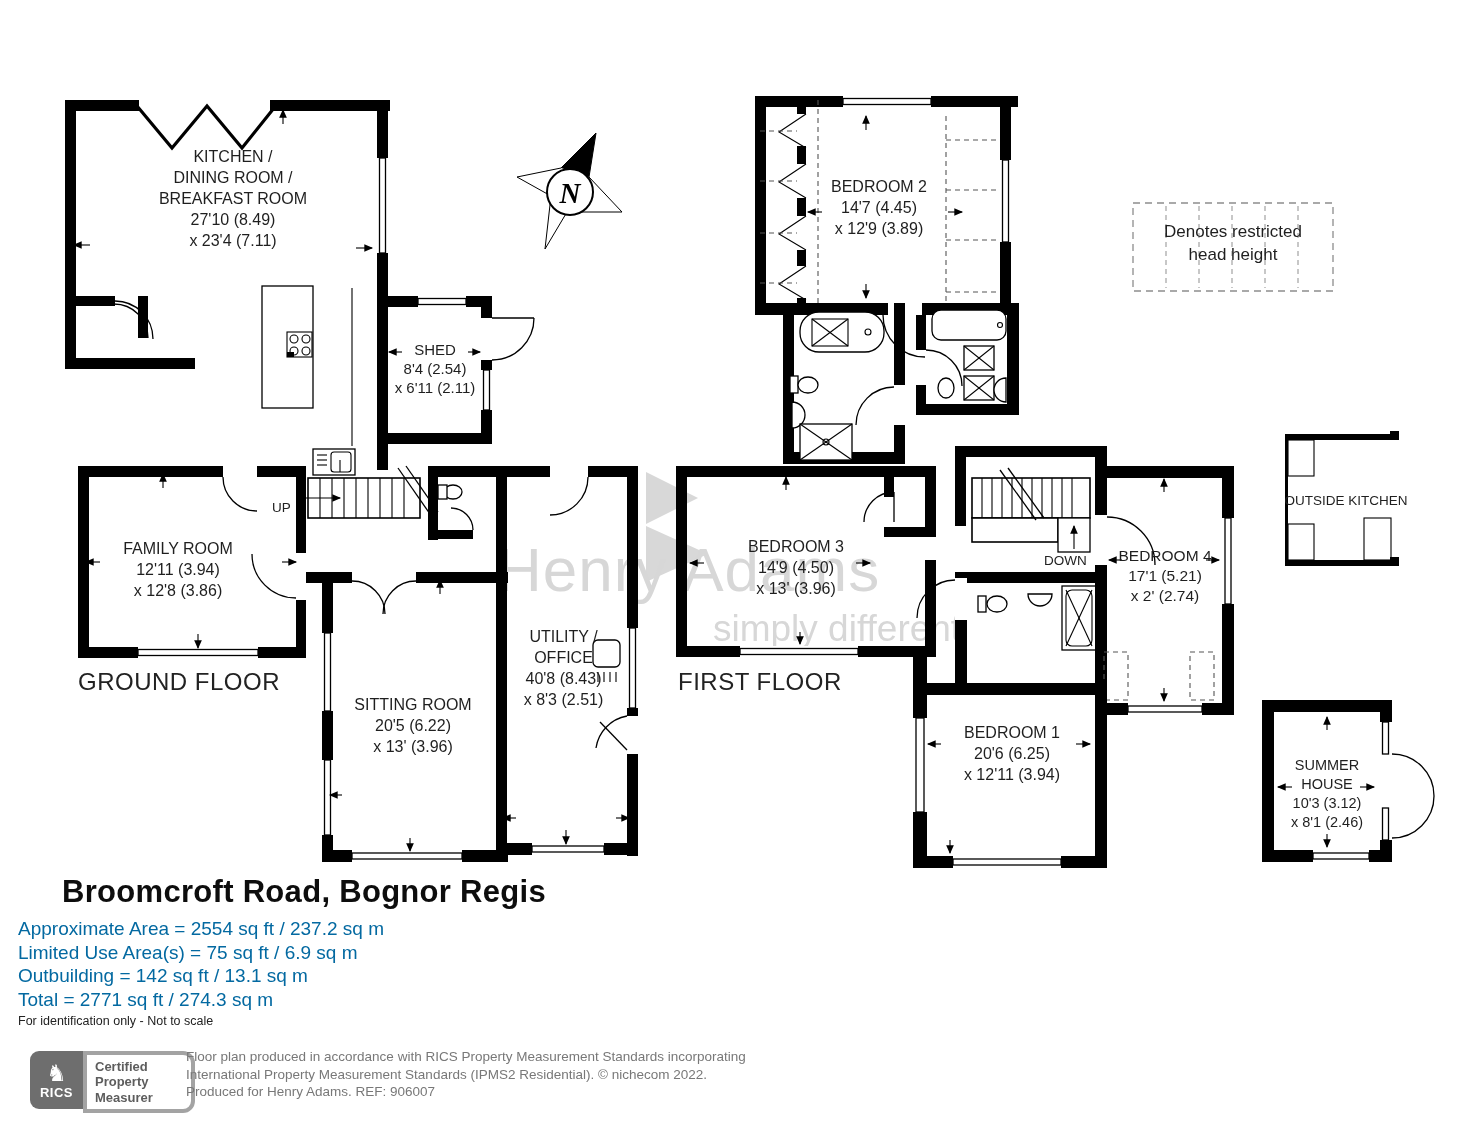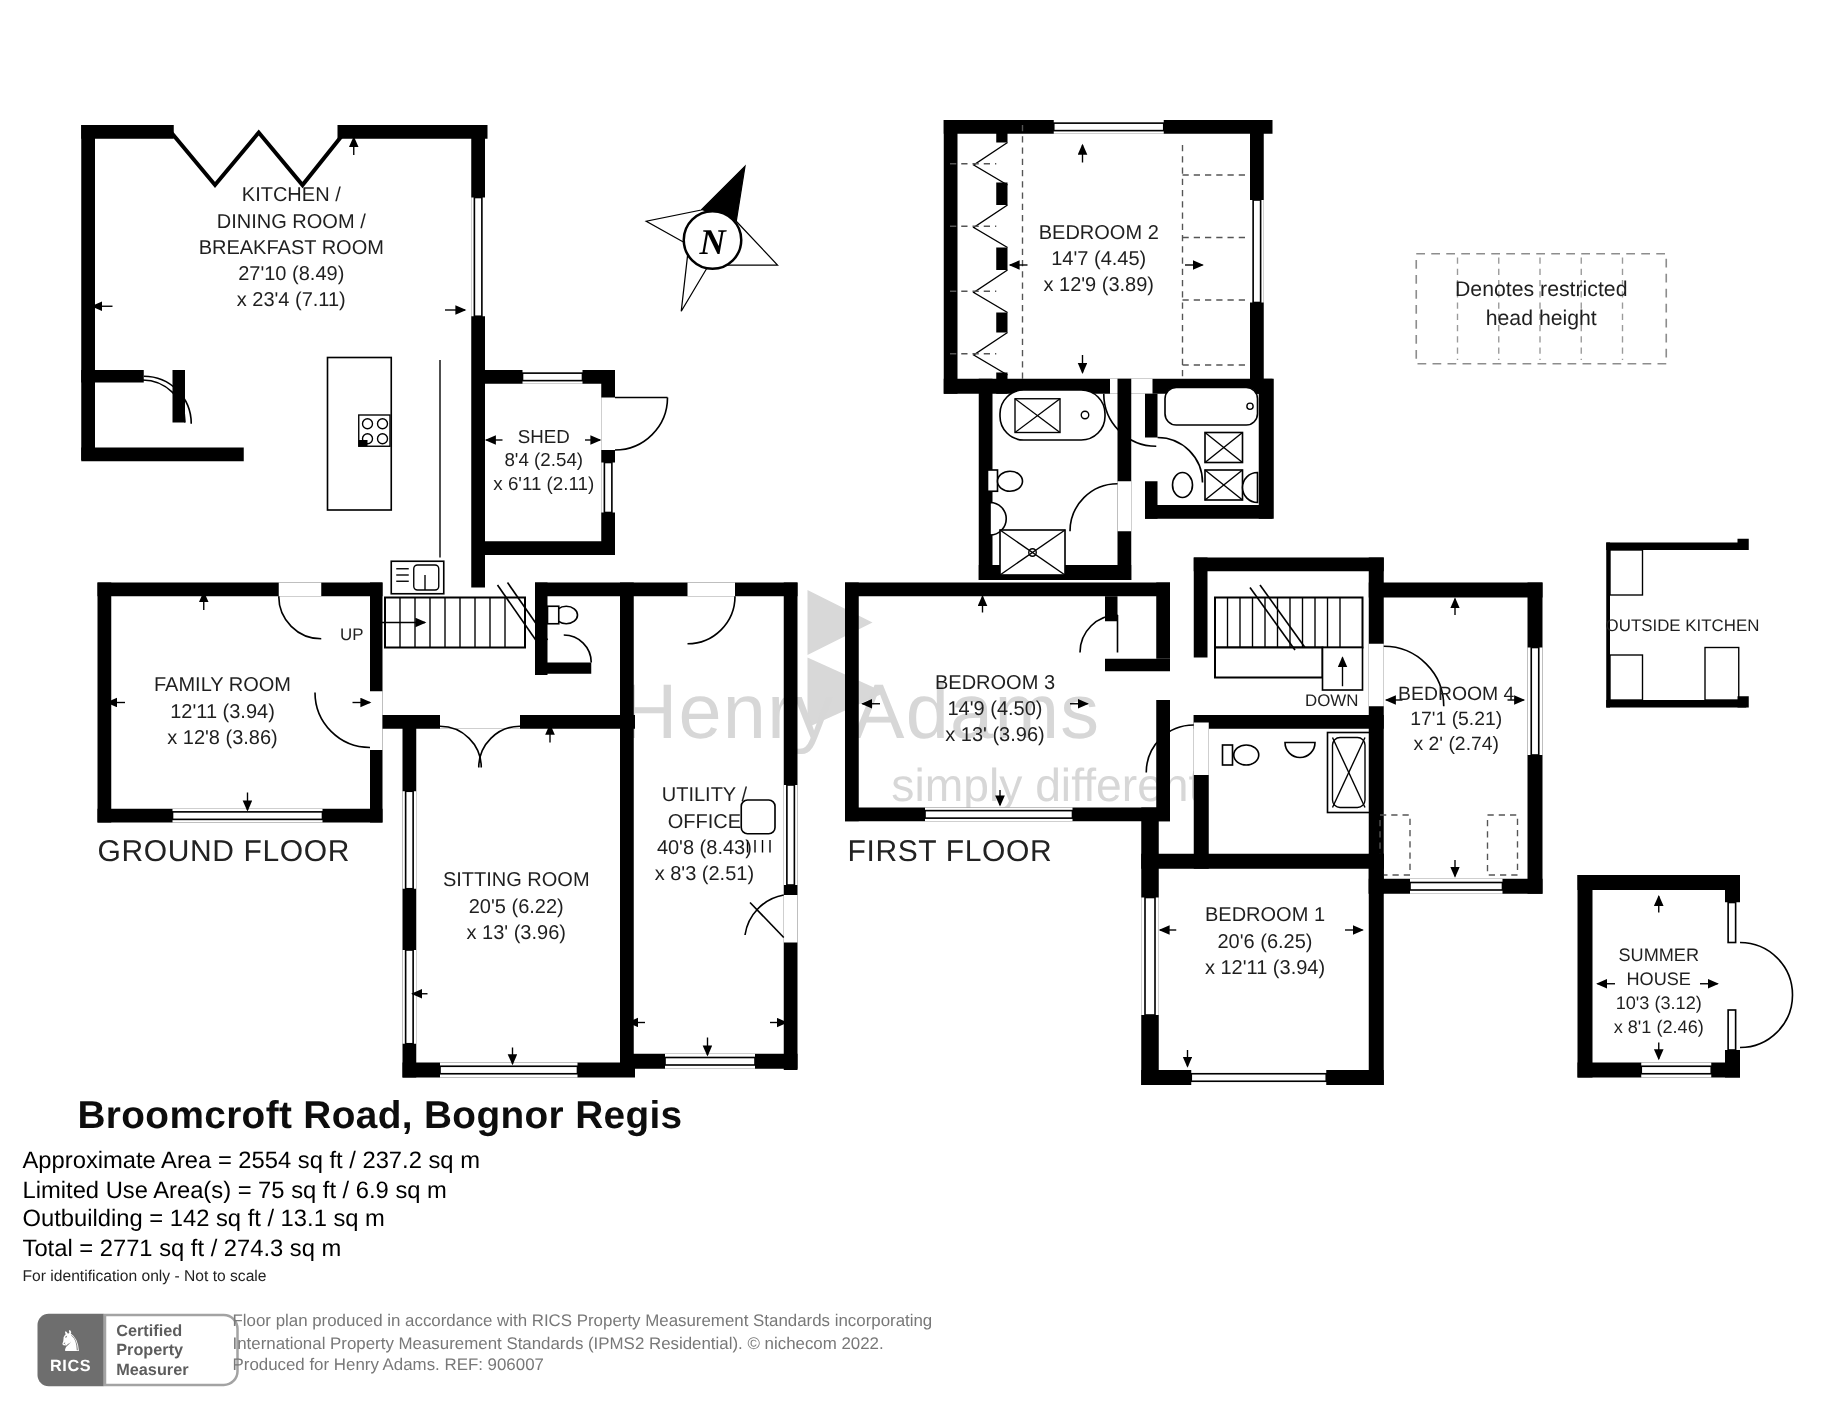--- a/index.html
+++ b/index.html
@@ -16,28 +16,28 @@
   .ldash{fill:none;stroke:#8d8d8d;stroke-width:1.3px;stroke-dasharray:7 5;}
   .lbl{position:absolute;text-align:center;font-size:16px;line-height:21px;color:#1f1f1f;}
   .lbl span{display:block;}
   .lbl.small{font-size:15px;line-height:19px;}
   .floor-name{position:absolute;font-size:24px;color:#222;letter-spacing:0.5px;}
   .tiny{position:absolute;font-size:13.5px;color:#222;margin-top:10px;}
   .wm-name{position:absolute;left:497px;top:534px;font-size:62px;color:#d7d7d7;letter-spacing:1px;white-space:nowrap;}
   .wm-tag{position:absolute;left:713px;top:608px;font-size:37px;color:#d7d7d7;white-space:nowrap;}
   .tri{position:absolute;width:0;height:0;border-top:26px solid transparent;border-bottom:26px solid transparent;}
   #title{position:absolute;left:62px;top:874px;font-size:31px;font-weight:bold;color:#0d0d0d;letter-spacing:0.3px;text-align:right;}
-  #areas{position:absolute;left:18px;top:917px;font-size:19px;line-height:23.5px;color:#000000;}
+  #areas{position:absolute;left:18px;top:917px;font-size:19px;line-height:23.5px;color:#0369a1;}
   #areas span{display:block;}
   #disclaimer{position:absolute;left:18px;top:1014px;font-size:12.5px;color:#222;}
   #rics-box{position:absolute;left:30px;top:1051px;width:53px;height:58px;background:#6e6e6e;
             border-radius:9px 0 0 9px;display:flex;flex-direction:column;align-items:center;justify-content:center;color:#fff;}
   #rics-box .glyph{font-size:23px;line-height:24px;}
   #rics-box .name{font-size:13px;font-weight:bold;letter-spacing:0.5px;}
-  #cpm-box{position:absolute;left:83px;top:1051px;width:96px;height:54px;border:2px solid #a3a3a3;
+  #cpm-box{position:absolute;left:83px;top:1051px;width:96px;height:54px;border:4px solid #a3a3a3;
            border-radius:0 12px 12px 0;display:flex;flex-direction:column;justify-content:center;
            padding-left:8px;font-size:13px;font-weight:bold;color:#5d5d5d;line-height:15.5px;}
   #cpm-box span{display:block;}
   #footer-text{position:absolute;left:186px;top:1048px;font-size:13.5px;line-height:17.5px;color:#787878;}
   #footer-text span{display:block;}
 </style>
 </head>
 <body>
 
 <div id="canvas">

